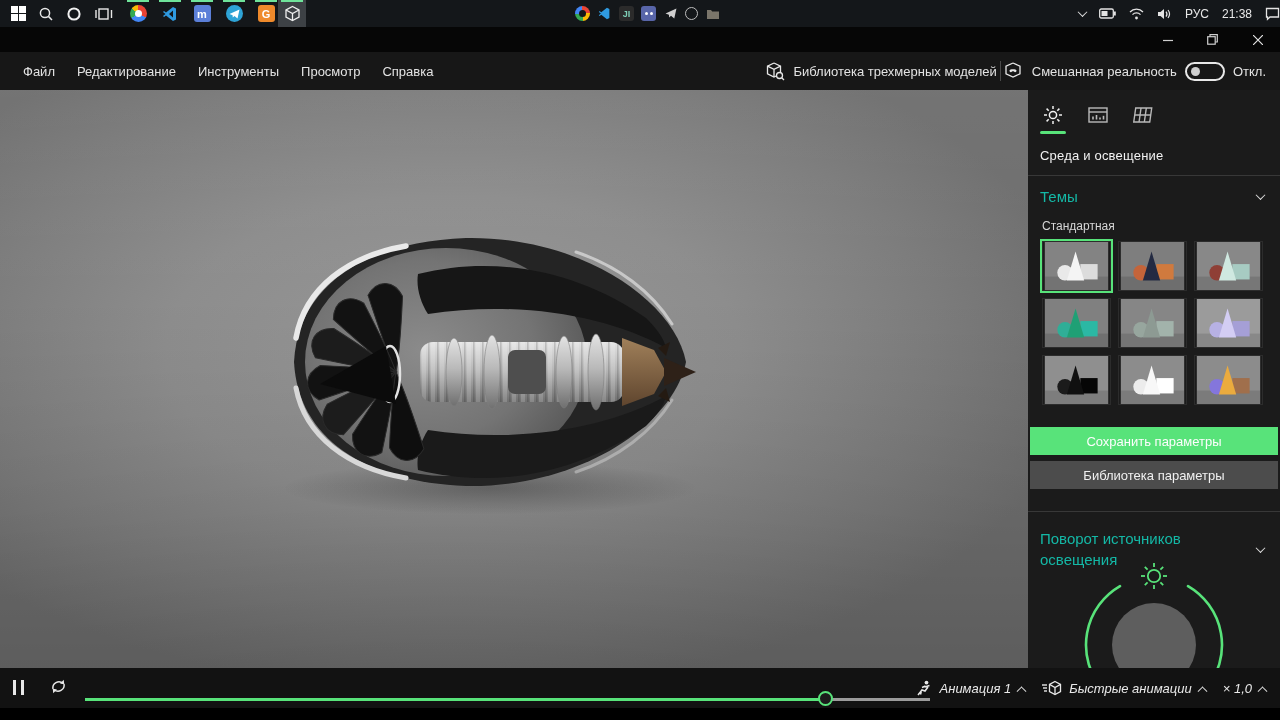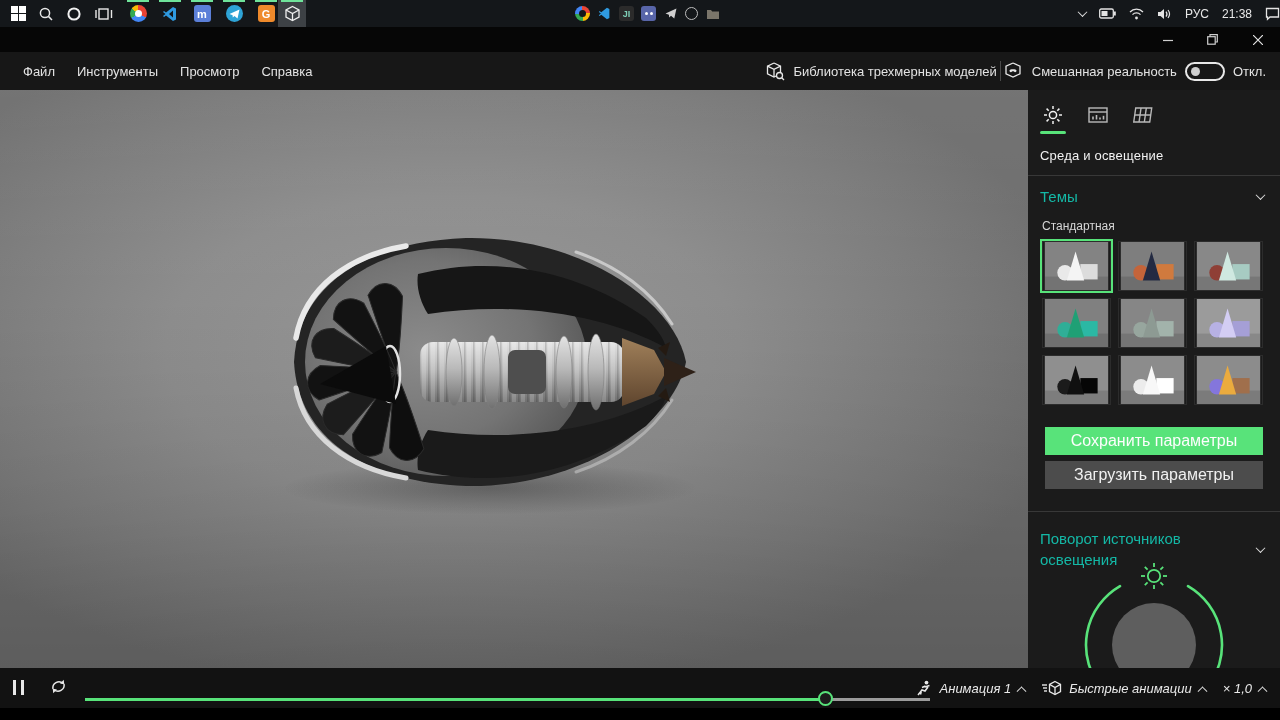--- a/index.html
+++ b/index.html
@@ -52,21 +52,21 @@
   .side-tab { position:relative; width:26px; height:26px; display:flex; align-items:center; justify-content:center; }
   .side-tab.selected::after { content:""; position:absolute; left:0; bottom:-6px; width:26px; height:3px; background:var(--accent,#58e37a); border-radius:2px; }
   .side-h1 { font-size:13px; font-weight:400; color:#f2f2f2; padding:20px 0 12px 12px; letter-spacing:.2px; }
   .divider { height:1px; background:#383838; margin:0 0; }
   .section-head { display:flex; align-items:center; justify-content:space-between; padding:12px 16px 6px 12px; }
   .section-title { font-size:15px; color:#14b8a6; }
   .sub-label { font-size:12px; color:#d6d6d6; padding:8px 12px 6px 14px; }
   .theme-grid { display:grid; grid-template-columns:repeat(3,69px); grid-auto-rows:50px; gap:7px; padding:2px 12px 12px 14px; }
   .thumb { position:relative; border:1px solid #2c2c2c; }
   .thumb.selected { outline:2px solid var(--accent,#58e37a); outline-offset:0; }
-  .btn { display:block; width:218px; margin:6px auto 0 auto; height:28px; border:none; font-size:16px;
+  .btn { display:block; width:248px; margin:6px auto 0 auto; height:28px; border:none; font-size:13px;
     font-family:inherit; color:#fff; }
   .btn.green { background:var(--accent,#58e37a); color:#fdfdfd; margin-top:10px; }
   .btn.gray { background:#4c4c4c; color:#f0f0f0; }
   .section-head.two-line { padding-top:16px; }
   .section-title.wrap { width:180px; font-size:15px; line-height:21px; }
   .dial-wrap { position:absolute; left:0; top:470px; width:252px; height:120px; }
 
   
   .bottombar { position:absolute; left:0; top:668px; width:1280px; height:40px; background:#121212;font-style:italic; }
   .pause-btn { position:absolute; left:13px; top:12px; display:flex; gap:5px; }
@@ -219,20 +219,21 @@
           <svg width="10" height="10" viewBox="0 0 10 10">
             <path d="M0 0 L10 10 M10 0 L0 10" stroke="#e3e3e3" stroke-width="1.2"></path>
           </svg>
         </div>
     </div>
   </div>
 
   <div class="menubar">
     <div class="menu-left">
       <span class="menu-item">Файл</span>
+      <span class="menu-item">Редактирование</span>
       <span class="menu-item">Инструменты</span>
       <span class="menu-item">Просмотр</span>
       <span class="menu-item">Справка</span>
     </div>
     <div class="menu-right">
       <div class="menu-group">
         <svg width="20" height="20" viewBox="0 0 20 20">
             <path d="M9 2 L15.5 5.2 L15.5 11.5 M9 2 L2.5 5.2 L2.5 12.8 L9 16 L11 15" fill="none" stroke="#e8e8e8" stroke-width="1.3"></path>
             <path d="M2.5 5.2 L9 8.4 L15.5 5.2 M9 8.4 L9 16" fill="none" stroke="#e8e8e8" stroke-width="1.3"></path>
             <circle cx="14.5" cy="14.5" r="3" fill="none" stroke="#e8e8e8" stroke-width="1.3"></circle>
@@ -448,21 +449,21 @@
             <rect width="66" height="50" fill="#8c8c8c"></rect>
             <rect y="36" width="66" height="14" fill="rgba(0,0,0,0.12)"></rect>
             <circle cx="21" cy="32" r="8" fill="#8476dc"></circle>
             <rect x="37" y="23" width="18" height="16" fill="#a06f4c"></rect>
             <polygon points="32,10 41,40 23,40" fill="#ebab3e"></polygon>
           </svg>
       </div>
     </div>
 
     <button class="btn green">Сохранить параметры</button>
-    <button class="btn gray" style="margin-top:6px">Загрузить параметры</button>
+    <button class="btn gray" style="margin-top:6px">Библиотека параметры</button>
 
     <div class="divider" style="margin-top:22px"></div>
 
     <div class="section-head two-line">
       <span class="section-title wrap">Поворот источников освещения</span>
       <span class="chev down"></span>
     </div>
 
     <div class="dial-wrap">
       <svg width="252" height="120" viewBox="0 0 252 120">

